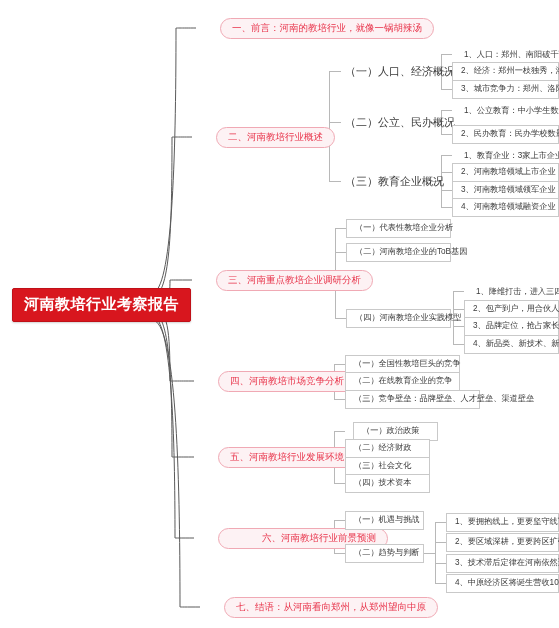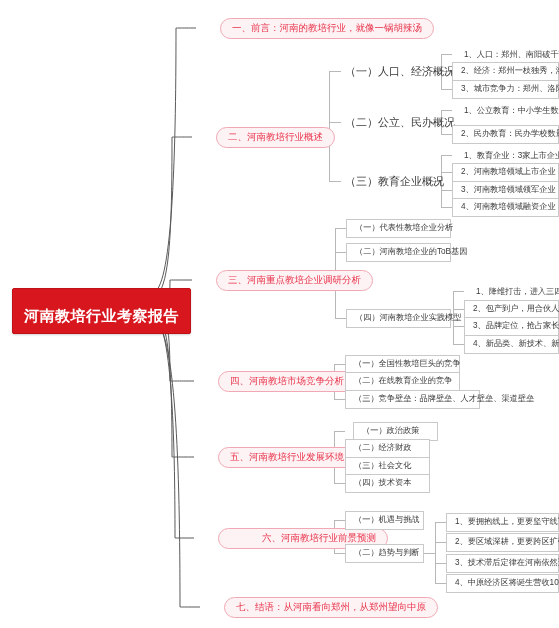--- a/index.html
+++ b/index.html
@@ -12,21 +12,21 @@
   svg.links{position:absolute;left:0;top:0;width:559px;height:628px;pointer-events:none;}
 
   
   .root-node{
     position:absolute;
     background:#d8161e;
     color:#ffffff;
     font-size:15px;
     font-weight:bold;
     letter-spacing:.5px;
-    padding:19px 11px 10px 11px;
+    padding:7px 11px 10px 11px;
     border:1px solid #c01018;
     border-radius:2px;
     white-space:nowrap;
     box-shadow:0 1px 2px rgba(0,0,0,.18);
     line-height:1;
   }
 
   
   .l1{
     position:absolute;

